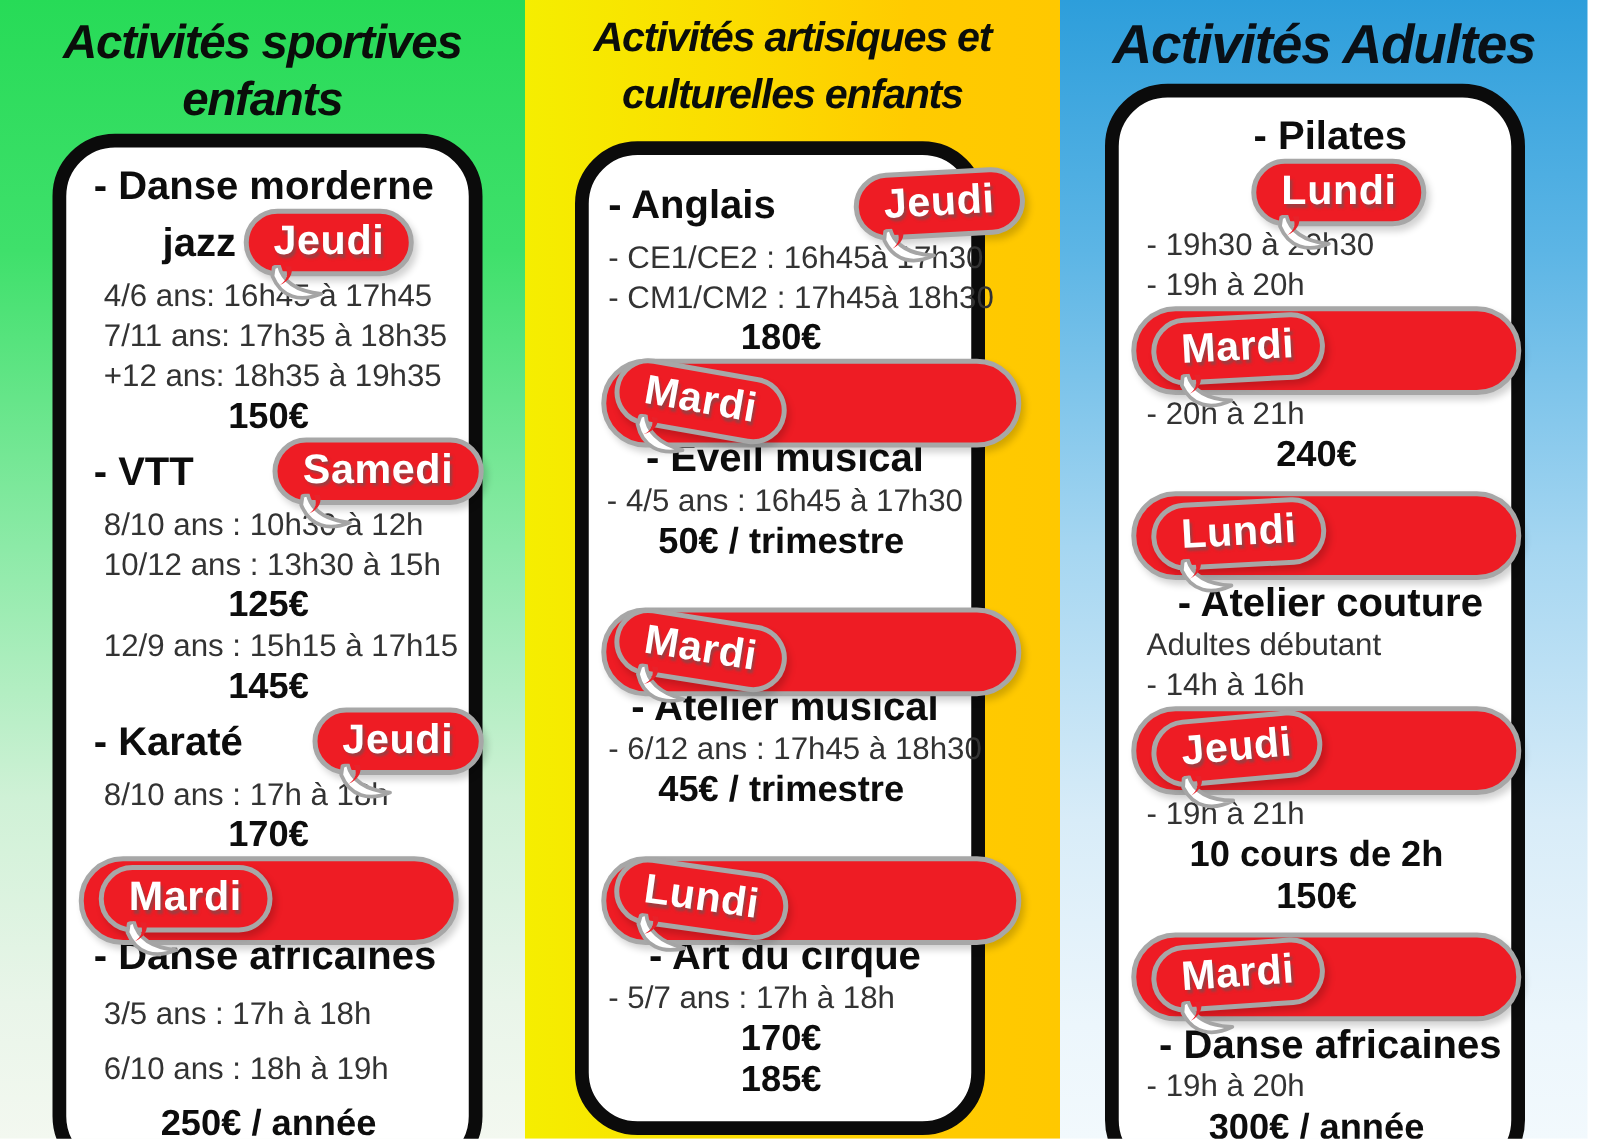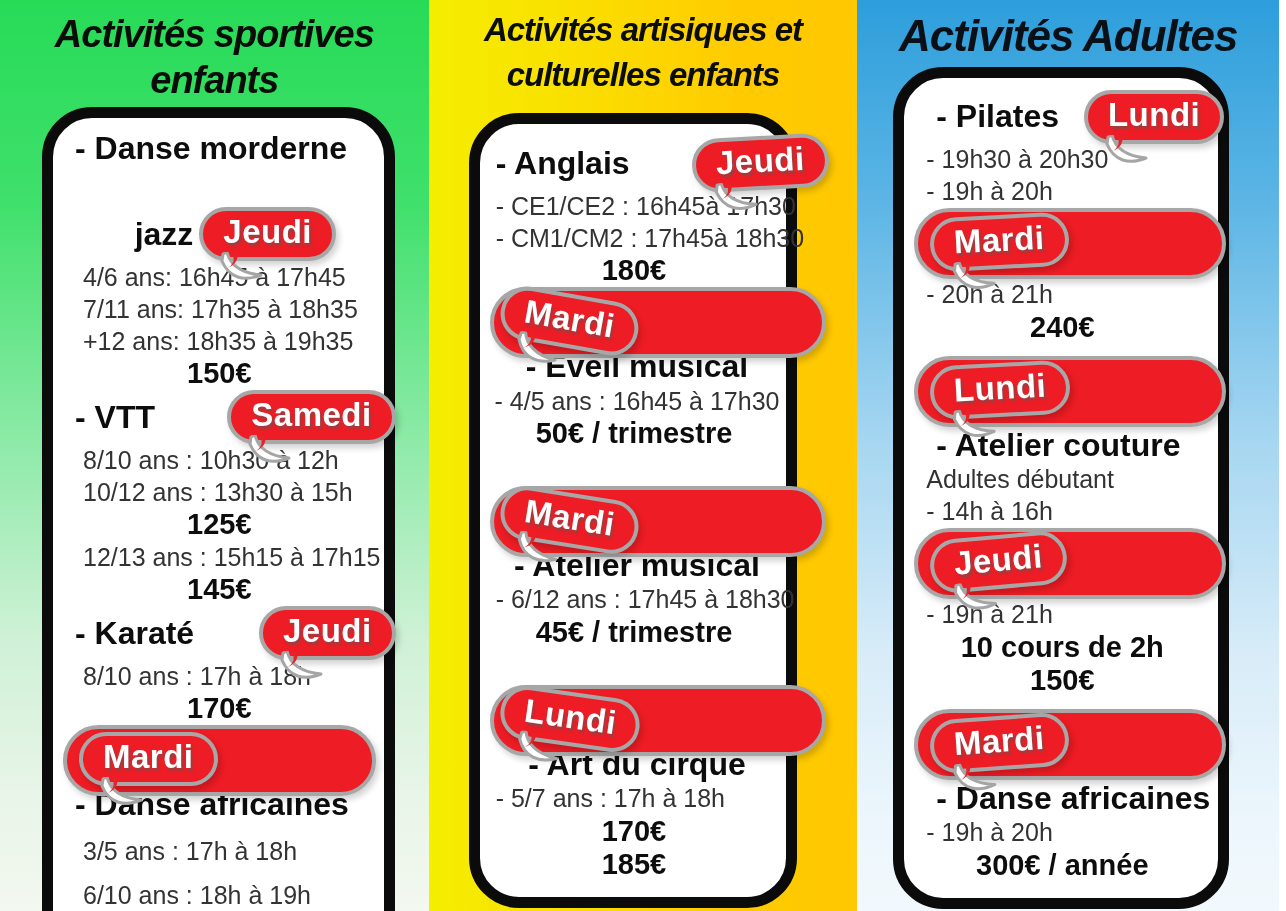--- a/index.html
+++ b/index.html
@@ -31,32 +31,32 @@
   .col-yellow .card{margin:4px 60px 12px 40px;}
   .col-blue .card{margin:4px 50px 12px 36px;}
 
   .row{display:flex;align-items:center;min-height:32px;}
   .txt{white-space:nowrap;}
   .row.heading .txt,.row.heading_bubble .txt{font-weight:bold;font-size:32px;color:#0d0d0d;}
   .row.detail .txt,.row.note .txt{font-size:25px;color:#333;}
   .row.price{justify-content:center;}
   .row.price .txt{font-weight:bold;font-size:29px;color:#0d0d0d;}
   .row.heading_bubble{justify-content:space-between;}
-  .row.heading_bubble.a-center{justify-content:center;gap:6px;margin-top:40px;}
+  .row.heading_bubble.a-center{justify-content:center;gap:6px;}
   .row.a-center{justify-content:center;}
   .row.bubble-row{justify-content:flex-end;}
   .gap-lg{margin-top:36px;}
   .gap-sm{margin-top:12px;}
   .overlap{margin-bottom:-10px;position:relative;z-index:4;}
 
   .col-green .row{padding-left:12px;}
   .col-green .row.detail{padding-left:20px;}
   .col-yellow .row{padding-left:6px;}
   .col-blue .row{padding-left:12px;}
-  .col-blue .row.heading,.col-blue .row.heading_bubble{padding-left:22px;}
+  .col-blue .row.heading,.col-blue .row.heading_bubble{padding-left:22px;flex-direction:column;}
   .row.price{padding-left:0;}
 
   .bubble{
     position:relative;display:inline-block;flex:none;
     background:#ee1c24;color:#fff;font-weight:bold;font-size:33px;
     line-height:1.12;padding:3px 20px 6px;
     border:4px solid #a7a7a7;border-radius:42px;
     text-shadow:2px 3px 2px rgba(90,90,90,.55);
     box-shadow:3px 4px 6px rgba(0,0,0,.18);
     z-index:5;letter-spacing:.5px;
@@ -108,21 +108,21 @@
         <div class="row detail">
           <span class="txt">8/10 ans : 10h30 à 12h</span>
         </div>
         <div class="row detail">
           <span class="txt">10/12 ans : 13h30 à 15h</span>
         </div>
         <div class="row price">
           <span class="txt">125€</span>
         </div>
         <div class="row detail">
-          <span class="txt">12/13 ans : 15h15 à 17h15</span>
+          <span class="txt">12/9 ans : 15h15 à 17h15</span>
         </div>
         <div class="row price">
           <span class="txt">145€</span>
         </div>
         <div class="row heading_bubble">
           <span class="txt">- Karaté</span>
           <span class="bubble"><span>Jeudi</span><svg class="tail" width="46" height="30" viewBox="0 0 46 30" aria-hidden="true">
               <path d="M8 0 C11 13 21 21 42 23 C25 30 10 26 3 9 L4 2 Z" fill="#ffffff" stroke="#a5a5a5" stroke-width="3" stroke-linejoin="round"></path>
               <path d="M13 1 C16 7 15 12 9 16 C16 13 20 7 18 1 Z" fill="#e8222a"></path>
             </svg></span>

